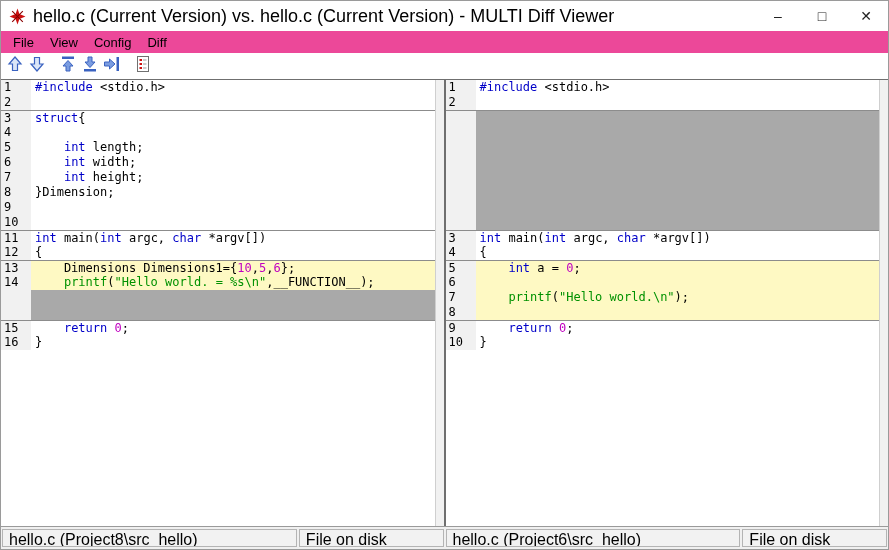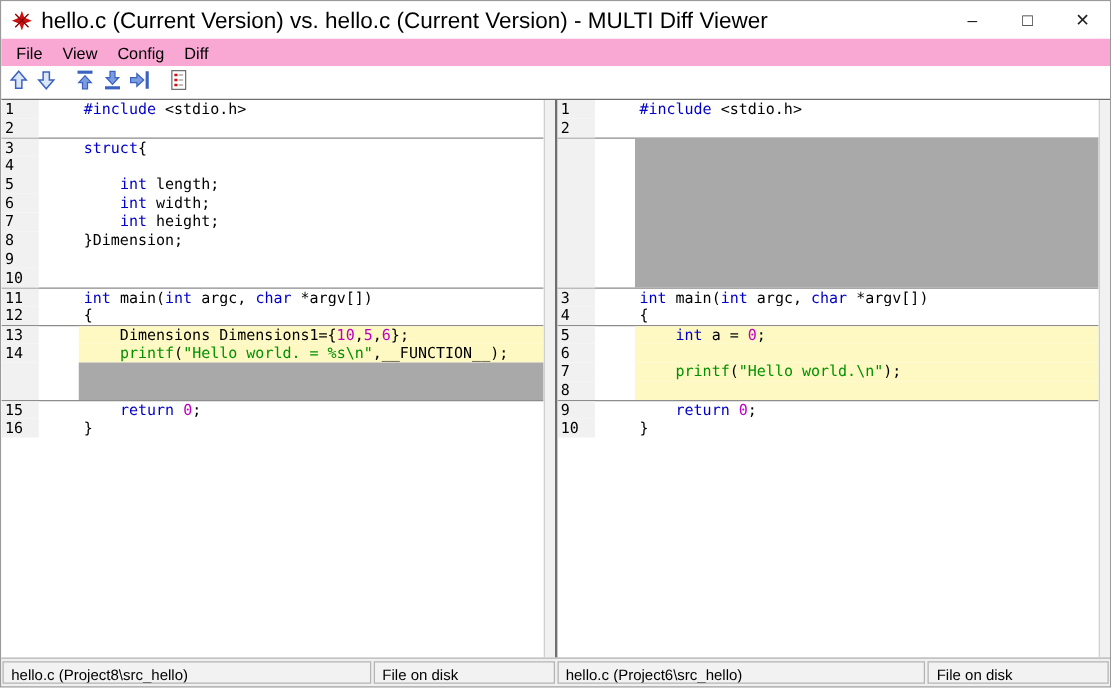--- a/index.html
+++ b/index.html
@@ -10,45 +10,45 @@
     border:1px solid #9a9a9a;
     display:flex; flex-direction:column;
   }
   
   .titlebar { height:30px; display:flex; align-items:center; padding-left:8px; background:#ffffff; flex-shrink:0; }
   .app-icon { width:17px; height:17px; margin-right:7px; flex-shrink:0; }
   .title-text { font-size:18px; color:#000; white-space:nowrap; }
   .win-controls { margin-left:auto; display:flex; height:100%; }
   .win-btn { width:44px; height:30px; text-align:center; line-height:30px; font-size:14px; color:#222; cursor:default; }
   
-  .menubar { height:22px; display:flex; align-items:center; padding-left:4px; background:#f9a8d4; font-size:13px; flex-shrink:0; }
+  .menubar { height:22px; display:flex; align-items:center; padding-left:4px; background:#ec4899; font-size:13px; flex-shrink:0; }
   .menu-item { padding:2px 8px; color:#000; }
   
   .toolbar { height:26px; display:flex; align-items:center; padding-left:3px; background:#ffffff; flex-shrink:0; }
   .tb-btn { width:22px; height:22px; display:flex; align-items:center; justify-content:center; }
   .tb-gap { width:9px; }
   
   .diff-area { flex:1; display:flex; border-top:1px solid #6f6f6f; border-bottom:1px solid #9a9a9a; background:#fff; overflow:hidden; }
   .pane { flex:1; display:flex; overflow:hidden; }
   .pane-divider { width:2px; background:#6f6f6f; flex-shrink:0; }
   .pane-body { flex:1; overflow:hidden; background:#fff; }
   .pane-scroll { width:9px; background:#f1f1f1; border-left:1px solid #cfcfcf; flex-shrink:0; }
   .row { display:flex; height:15px; font-family:"DejaVu Sans Mono", monospace; font-size:12px; line-height:15px; white-space:pre; }
   .row.sep { border-top:1px solid #8c8c8c; }
   .gutter { width:30px; flex-shrink:0; background:#f1f1f1; padding-left:3px; color:#000; }
-  .code { flex:1; padding-left:4px; overflow:hidden;margin-left:32px; }
+  .code { flex:1; padding-left:4px; overflow:hidden; }
   .row.add .code { background:#fef9c3; }
   .row.filler .code { background:#a9a9a9; }
   .tok-pp, .tok-kw { color:#0000c8; }
   .tok-str, .tok-fn { color:#009100; }
   .tok-num { color:#c000c0; }
   .tok-pl { color:#000000; }
   
   .statusbar { height:22px; display:flex; align-items:center; background:#f0f0f0; padding:0 1px; gap:2px; flex-shrink:0; }
-  .status-seg { height:18px; line-height:16px; border:1px solid #b4b4b4; background:#f2f2f2; font-size:12px; color:#000; padding:2px 6px; overflow:hidden; white-space:nowrap; }
+  .status-seg { height:18px; line-height:16px; border:1px solid #b4b4b4; background:#f2f2f2; font-size:16px; color:#000; padding:2px 6px; overflow:hidden; white-space:nowrap; }
   .seg-file { flex:2.15; text-align:left; }
   .seg-disk { flex:1; text-align:left; }
 </style>
 </head>
 <body>
 
 <div class="titlebar">
   <span class="app-icon">
     <svg width="17" height="17" viewBox="0 0 16 16">
       <path d="M8 0.5 L9.8 5.6 L15.5 8 L9.8 10.4 L8 15.5 L6.2 10.4 L0.5 8 L6.2 5.6 Z" fill="#cc1111"></path>

